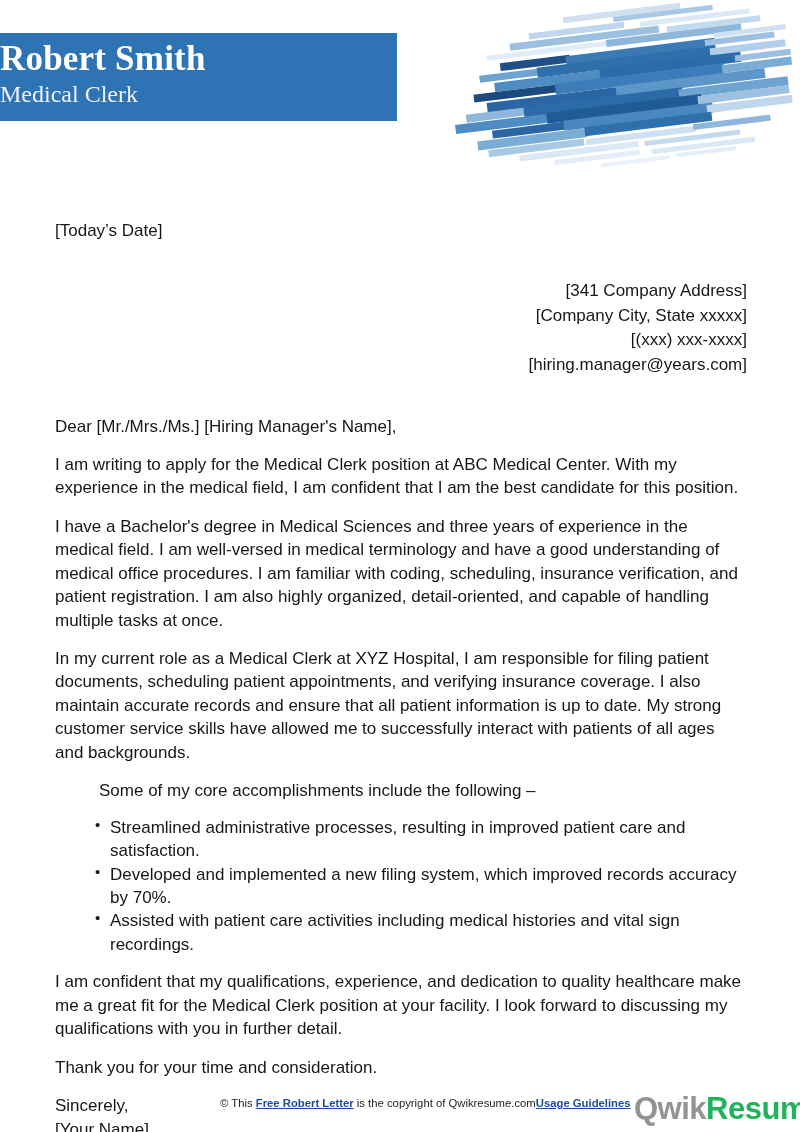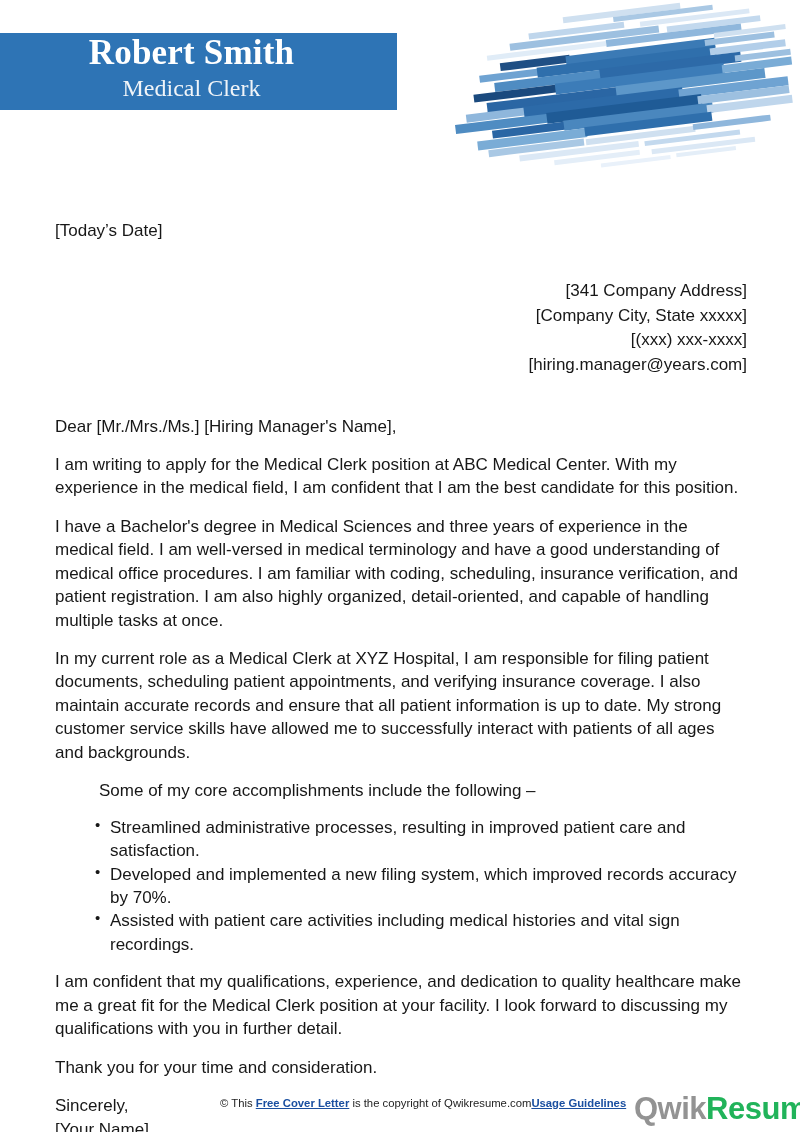--- a/index.html
+++ b/index.html
@@ -22,28 +22,28 @@
     top: 0;
     left: 0;
     width: 800px;
     height: 180px;
   }
   .name-box {
     position: absolute;
     left: 0px;
     top: 33px;
     width: 397px;
-    height: 77px;
+    height: 88px;
     background: #2E74B5;
     box-sizing: border-box;
     padding: 8px 14px 14px 0;
     display: flex;
     flex-direction: column;
     justify-content: center;
-    align-items: center;
+    align-items: flex-start;
   }
   .name-box .full-name {
     font-family: "Liberation Serif", serif;
     font-size: 35px;
     font-weight: bold;
     color: #ffffff;
     line-height: 1.08;
     letter-spacing: 0.2px;
     white-space: nowrap;
   }
@@ -244,16 +244,16 @@
   <p class="para">Thank you for your time and consideration.</p>
 
   <div class="signoff">
     <div>Sincerely,</div>
     <div>[Your Name]</div>
   </div>
 
 </div>
 
 <div class="footer">
-  <div class="footer-text"><span>© This </span><a href="#">Free Cover Letter</a><span> is the copyright of Qwikresume.com</span><a href="#">Usage Guidelines</a></div>
+  <div class="footer-text"><span>© This </span><a href="#">Free Robert Letter</a><span> is the copyright of Qwikresume.com</span><a href="#">Usage Guidelines</a></div>
 
   <div class="footer-logo"><span class="lg-q">Qwik</span><span class="lg-r">Resume</span></div>
 </div>
 
 </body></html>

